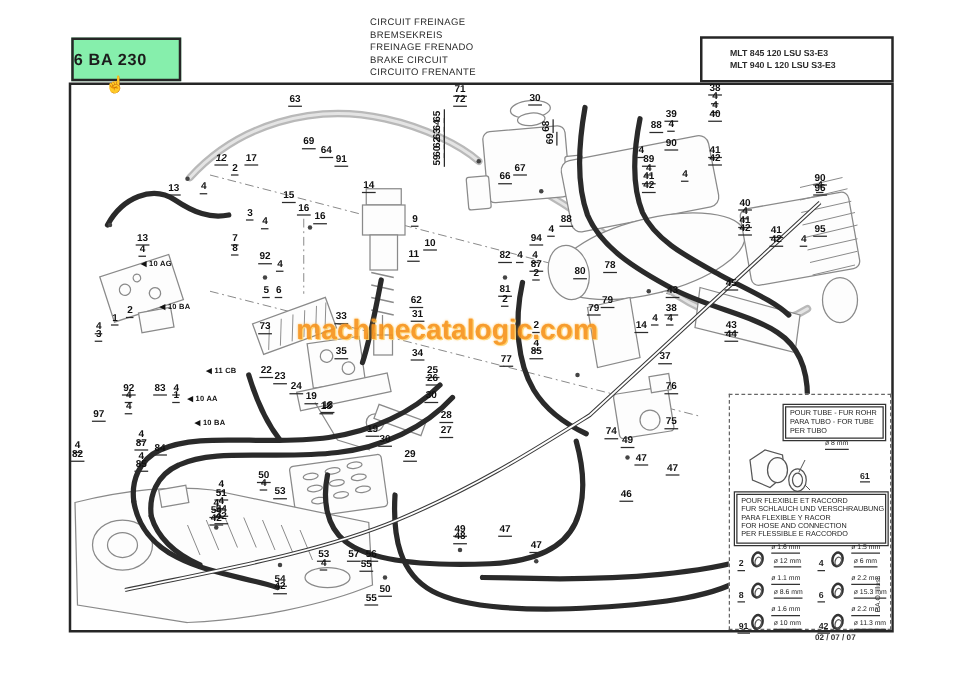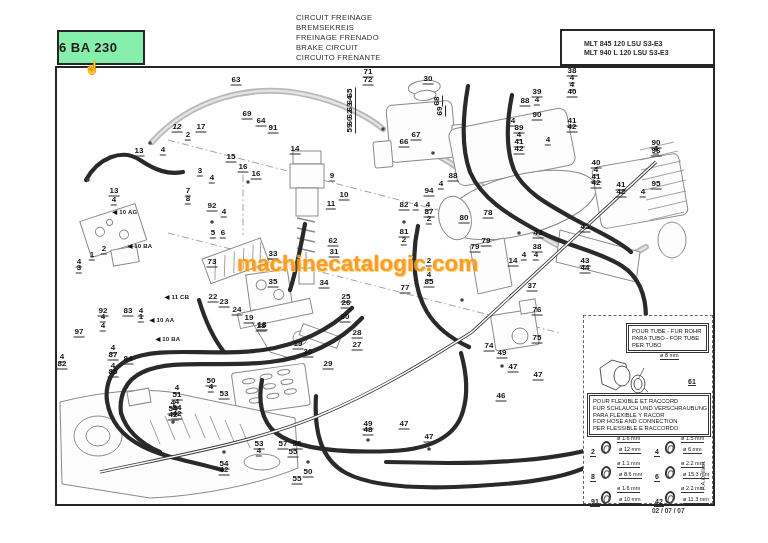--- a/index.html
+++ b/index.html
@@ -320,21 +320,21 @@
     <span class="callout" style="left: 537px; top: 339px;">75</span>
     <span class="callout" style="left: 489px; top: 347px;">74</span>
     <span class="callout" style="left: 502px; top: 354px;">49</span>
     <span class="callout" style="left: 513px; top: 368px;">47</span>
     <span class="callout" style="left: 538px; top: 376px;">47</span>
     <span class="callout" style="left: 501px; top: 397px;">46</span>
     <span class="callout" style="left: 333px; top: 242px;">62</span>
     <span class="callout" style="left: 334px; top: 253px;">31</span>
     <span class="callout" style="left: 273px; top: 255px;">33</span>
     <span class="callout" style="left: 273px; top: 283px;">35</span>
-    <span class="callout" style="left: 324px; top: 284px;">34</span>
+    <span class="callout" style="left: 334px; top: 284px;">34</span>
     <span class="callout" style="left: 346px; top: 298px;">25</span>
     <span class="callout" style="left: 346px; top: 304px;">26</span>
     <span class="callout" style="left: 345px; top: 318px;">30</span>
     <span class="callout" style="left: 262px; top: 326px;">18</span>
     <span class="callout" style="left: 298px; top: 345px;">19</span>
     <span class="callout" style="left: 357px; top: 334px;">28</span>
     <span class="callout" style="left: 357px; top: 346px;">27</span>
     <span class="callout" style="left: 328px; top: 365px;">29</span>
     <span class="callout" style="left: 308px; top: 353px;">30</span>
     <span class="callout" style="left: 212px; top: 263px;">73</span>

